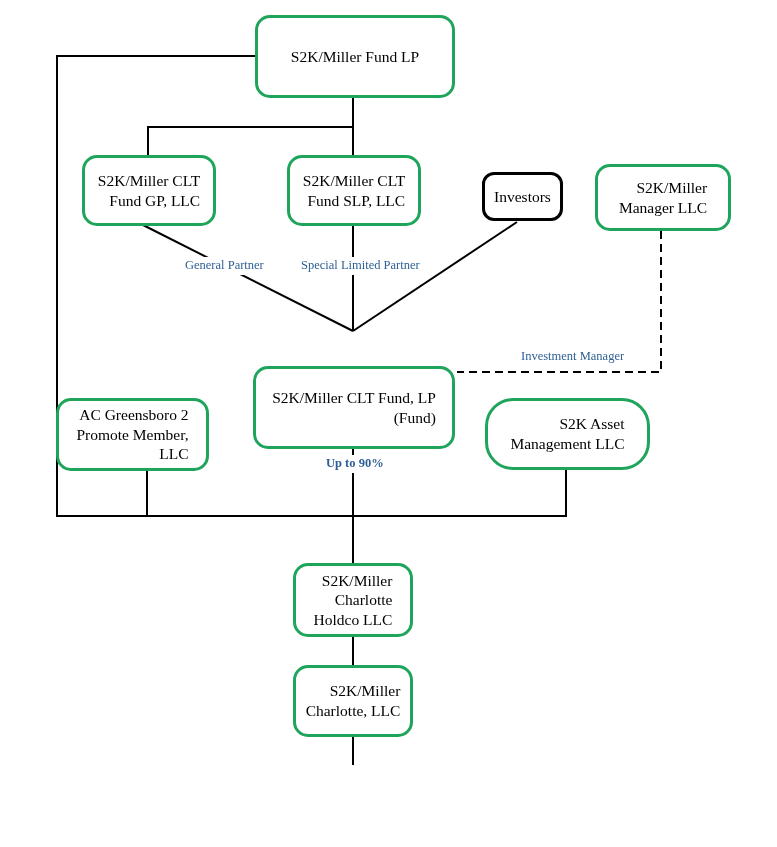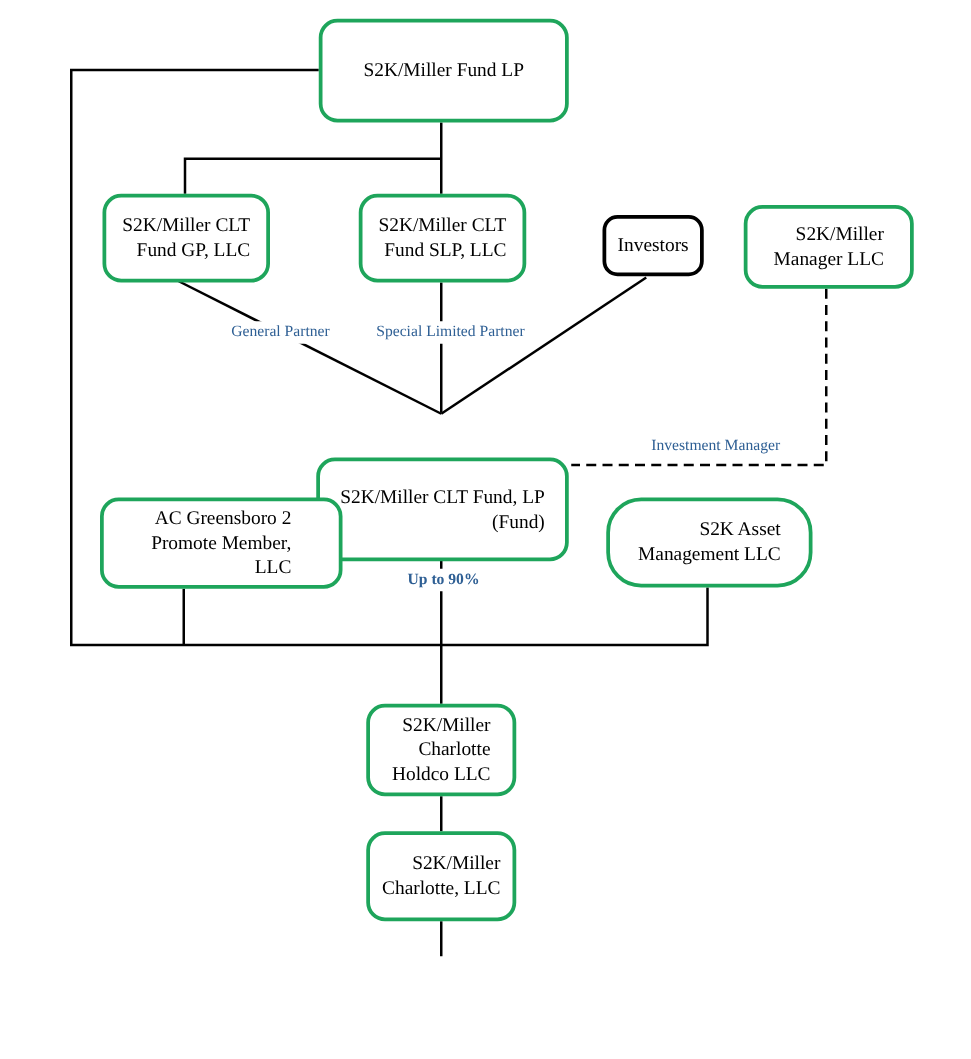--- a/index.html
+++ b/index.html
@@ -98,21 +98,21 @@
   <div class="node" style="left:595px; top:164px; width:136px; height:67px;">
     <span>S2K/Miller
 Manager LLC</span>
   </div>
 
   <div class="node" style="left:253px; top:330px; width:202px; height:83px;margin-top:36px;">
     <span>S2K/Miller CLT Fund, LP
 (Fund)</span>
   </div>
 
-  <div class="node" style="left:80px; top:398px; width:194px; height:73px;">
+  <div class="node" style="left:56px; top:398px; width:153px; height:73px;">
     <span>AC Greensboro 2
 Promote Member,
 LLC</span>
   </div>
 
   <div class="node" style="left:485px; top:398px; width:165px; height:72px;border-radius:28px;">
     <span>S2K Asset
 Management LLC</span>
   </div>
 

